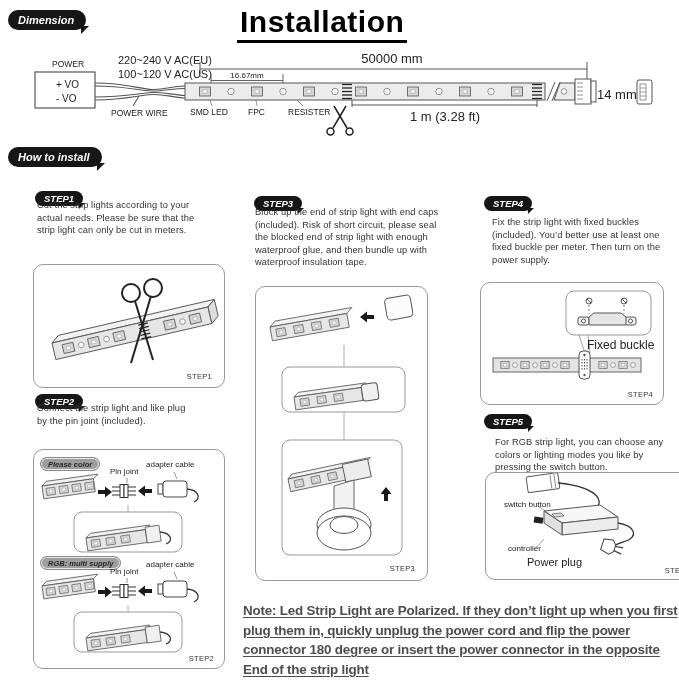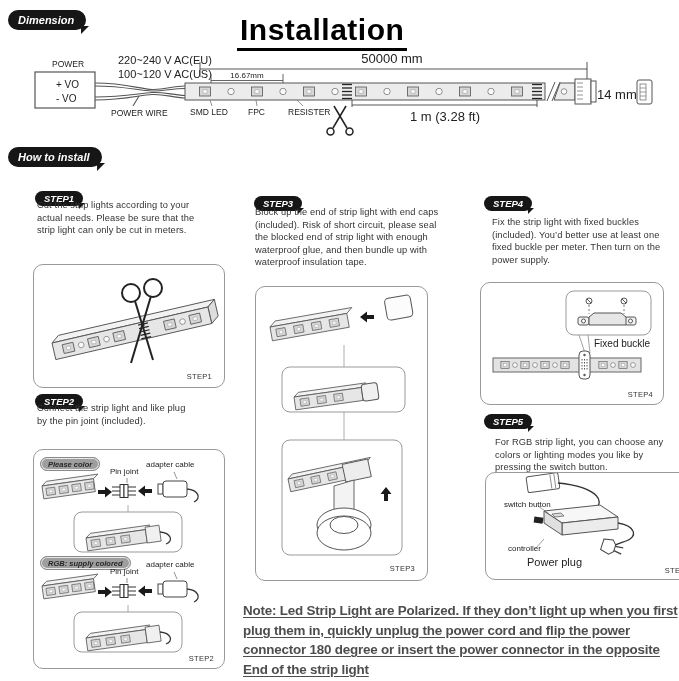--- a/index.html
+++ b/index.html
@@ -1,19 +1,19 @@
 <!DOCTYPE html>
 <html><head>
 <meta charset="utf-8">
 <style>
   html,body{margin:0;padding:0;background:#fff;}
   .canvas{position:relative;width:679px;height:681px;background:#fff;overflow:hidden;
           font-family:"Liberation Sans", sans-serif;color:#222;}
   .title{position:absolute;left:237px;top:1px;font-size:30px;font-weight:bold;letter-spacing:.5px;
-         color:#000;border-bottom:3px solid #000;padding:12px 3px 1px 3px;}
+         color:#000;border-bottom:3px solid #000;padding:4px 3px 1px 3px;}
   .bubble{position:absolute;background:#161616;color:#fff;font-weight:bold;font-style:italic;
           font-size:11px;line-height:14px;padding:3px 12px 3px 10px;border-radius:10px;white-space:nowrap;}
   .bubble::after{content:"";position:absolute;right:-3px;bottom:-4px;width:0;height:0;
           border-top:8px solid #161616;border-right:8px solid transparent;}
   .stepbadge{position:absolute;background:#161616;color:#fff;font-weight:bold;font-style:italic;
           font-size:9.5px;line-height:12px;padding:1.5px 9px;border-radius:8px;white-space:nowrap;}
   .stepbadge::after{content:"";position:absolute;right:-2px;bottom:-3px;width:0;height:0;
           border-top:6px solid #161616;border-right:6px solid transparent;}
   .steptext{position:absolute;font-size:9.3px;line-height:12.5px;color:#333;letter-spacing:.1px;}
   .figbox{position:absolute;border:1px solid #999;border-radius:10px;background:#fff;}
@@ -269,21 +269,21 @@
         <use href="#ledsq" transform="translate(9,6.5) scale(0.8)"></use>
           <use href="#ledsq" transform="translate(24,6.5) scale(0.8)"></use>
           <use href="#ledsq" transform="translate(39,6.5) scale(0.8)"></use>
         <rect x="60" y="-2.5" width="14" height="16" fill="#f0f0f0" stroke="#555" stroke-width="0.8"></rect>
       </g>
       <path d="M126,182 C137,183 140,191 132,194" fill="none" stroke="#333" stroke-width="1.3"></path>
     </svg>
     <span class="graybadge" style="left:6px;top:7px;">Please color</span>
     <span class="lbl" style="left:76px;top:17px;">Pin joint</span>
     <span class="lbl" style="left:112px;top:10px;">adapter cable</span>
-    <span class="graybadge" style="left:6px;top:106px;">RGB: supply colored</span>
+    <span class="graybadge" style="left:6px;top:106px;">RGB: multi supply</span>
     <span class="lbl" style="left:76px;top:117px;">Pin joint</span>
     <span class="lbl" style="left:112px;top:110px;">adapter cable</span>
     <span class="figlabel" style="right:10px;bottom:5px;">STEP2</span>
   </div>
 
   <span class="stepbadge" style="left:254px;top:196px;">STEP3</span>
   <p class="steptext" style="left:255px;top:206px;width:188px;margin:0;">Block up the end of strip light with end caps (included). Risk of short circuit, please seal the blocked end of strip light with enough waterproof glue, and then bundle up with waterproof insulation tape.</p>
   <div class="figbox" style="left:255px;top:286px;width:171px;height:293px;">
     <svg width="171" height="293" viewBox="0 0 171 293">
       <g transform="translate(14,40) rotate(-10)">
@@ -368,21 +368,21 @@
         <rect x="98" y="68" width="11" height="28" rx="4" fill="#fff" stroke="#555"></rect>
         <g stroke="#555" stroke-width="1" stroke-dasharray="1.5,1.5">
           <line x1="101" y1="76" x2="101" y2="88"></line>
             <line x1="103.5" y1="76" x2="103.5" y2="88"></line>
             <line x1="106" y1="76" x2="106" y2="88"></line>
         </g>
         <circle cx="103.5" cy="72" r="1.2" fill="#555"></circle>
           <circle cx="103.5" cy="92" r="1.2" fill="#555"></circle>
       </g>
     </svg>
-    <span class="lbl" style="left:113px;top:55px;font-size:10px;">Fixed buckle</span>
+    <span class="lbl" style="left:106px;top:55px;font-size:12px;">Fixed buckle</span>
     <span class="figlabel" style="right:10px;bottom:5px;">STEP4</span>
   </div>
 
   <span class="stepbadge" style="left:484px;top:414px;">STEP5</span>
   <p class="steptext" style="left:483px;top:424px;width:184px;margin:12px;">For RGB strip light, you can choose any colors or lighting modes you like by pressing the switch button.</p>
   <div class="figbox" style="left:485px;top:472px;width:168px;height:106px;padding-left:44px;">
     <svg width="168" height="106" viewBox="0 0 168 106">
       <g transform="translate(40,4) rotate(-8)">
         <rect x="0" y="0" width="32" height="16" rx="2" fill="#fff" stroke="#555"></rect>
         <line x1="24" y1="1" x2="24" y2="15" stroke="#777" stroke-width="0.8"></line>

